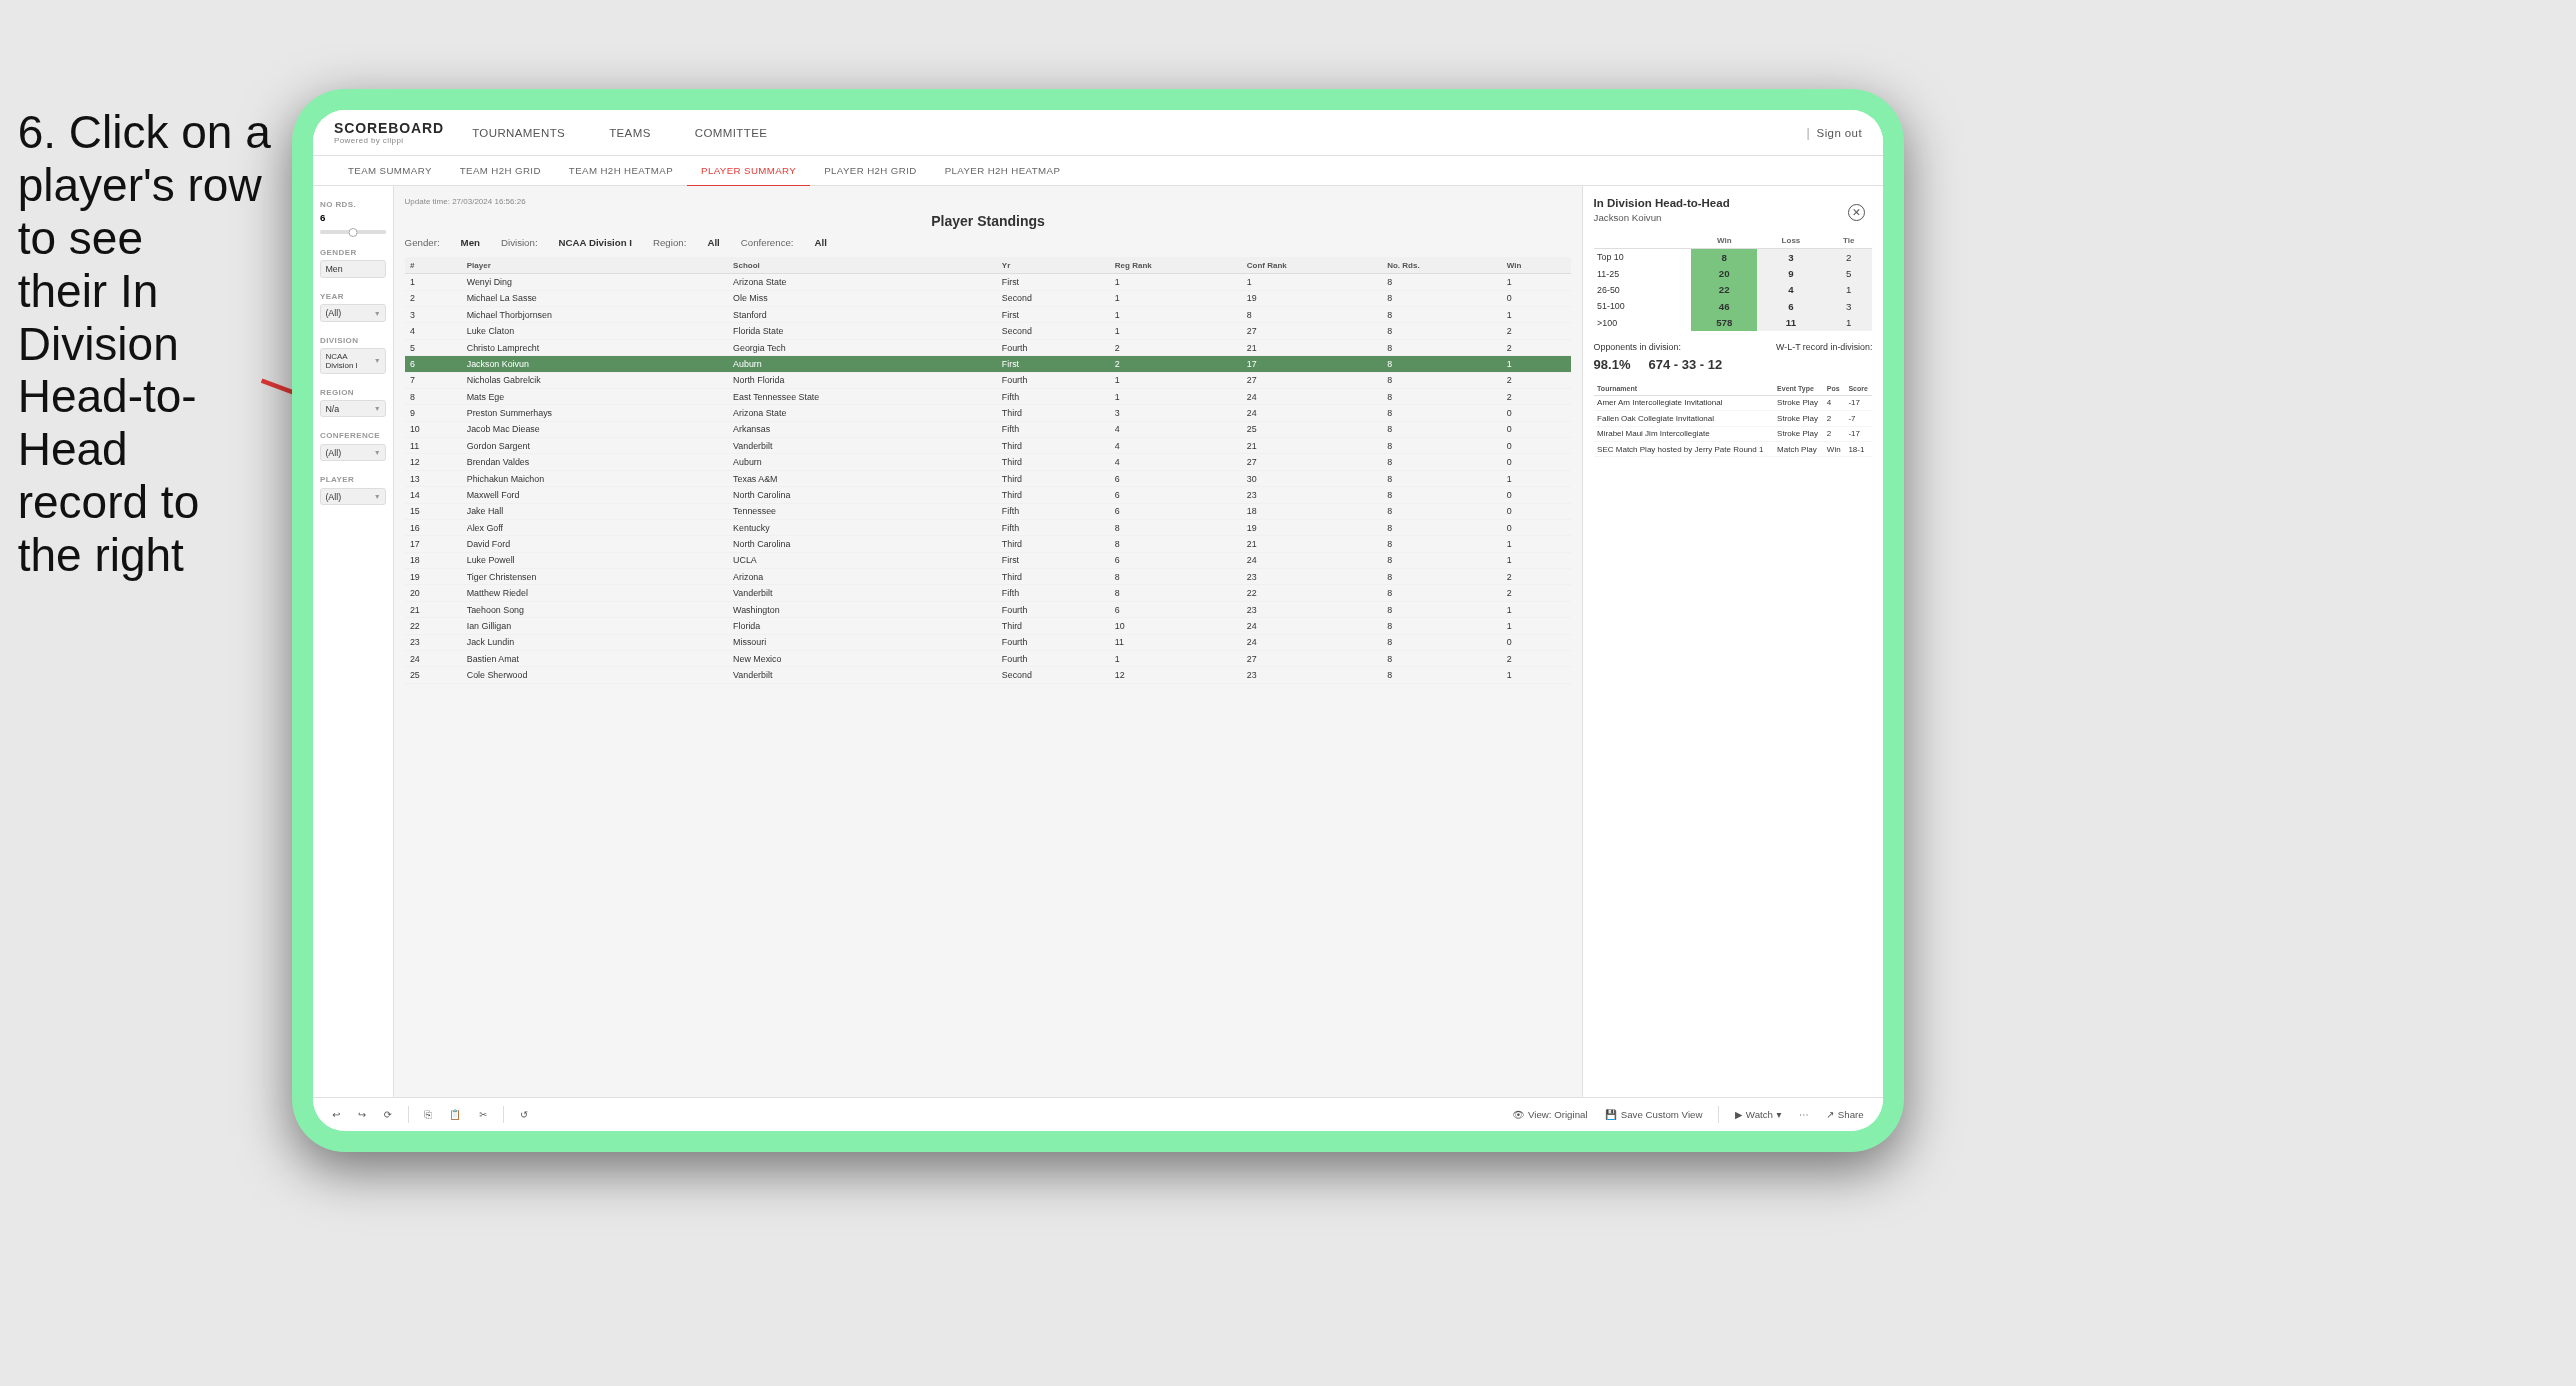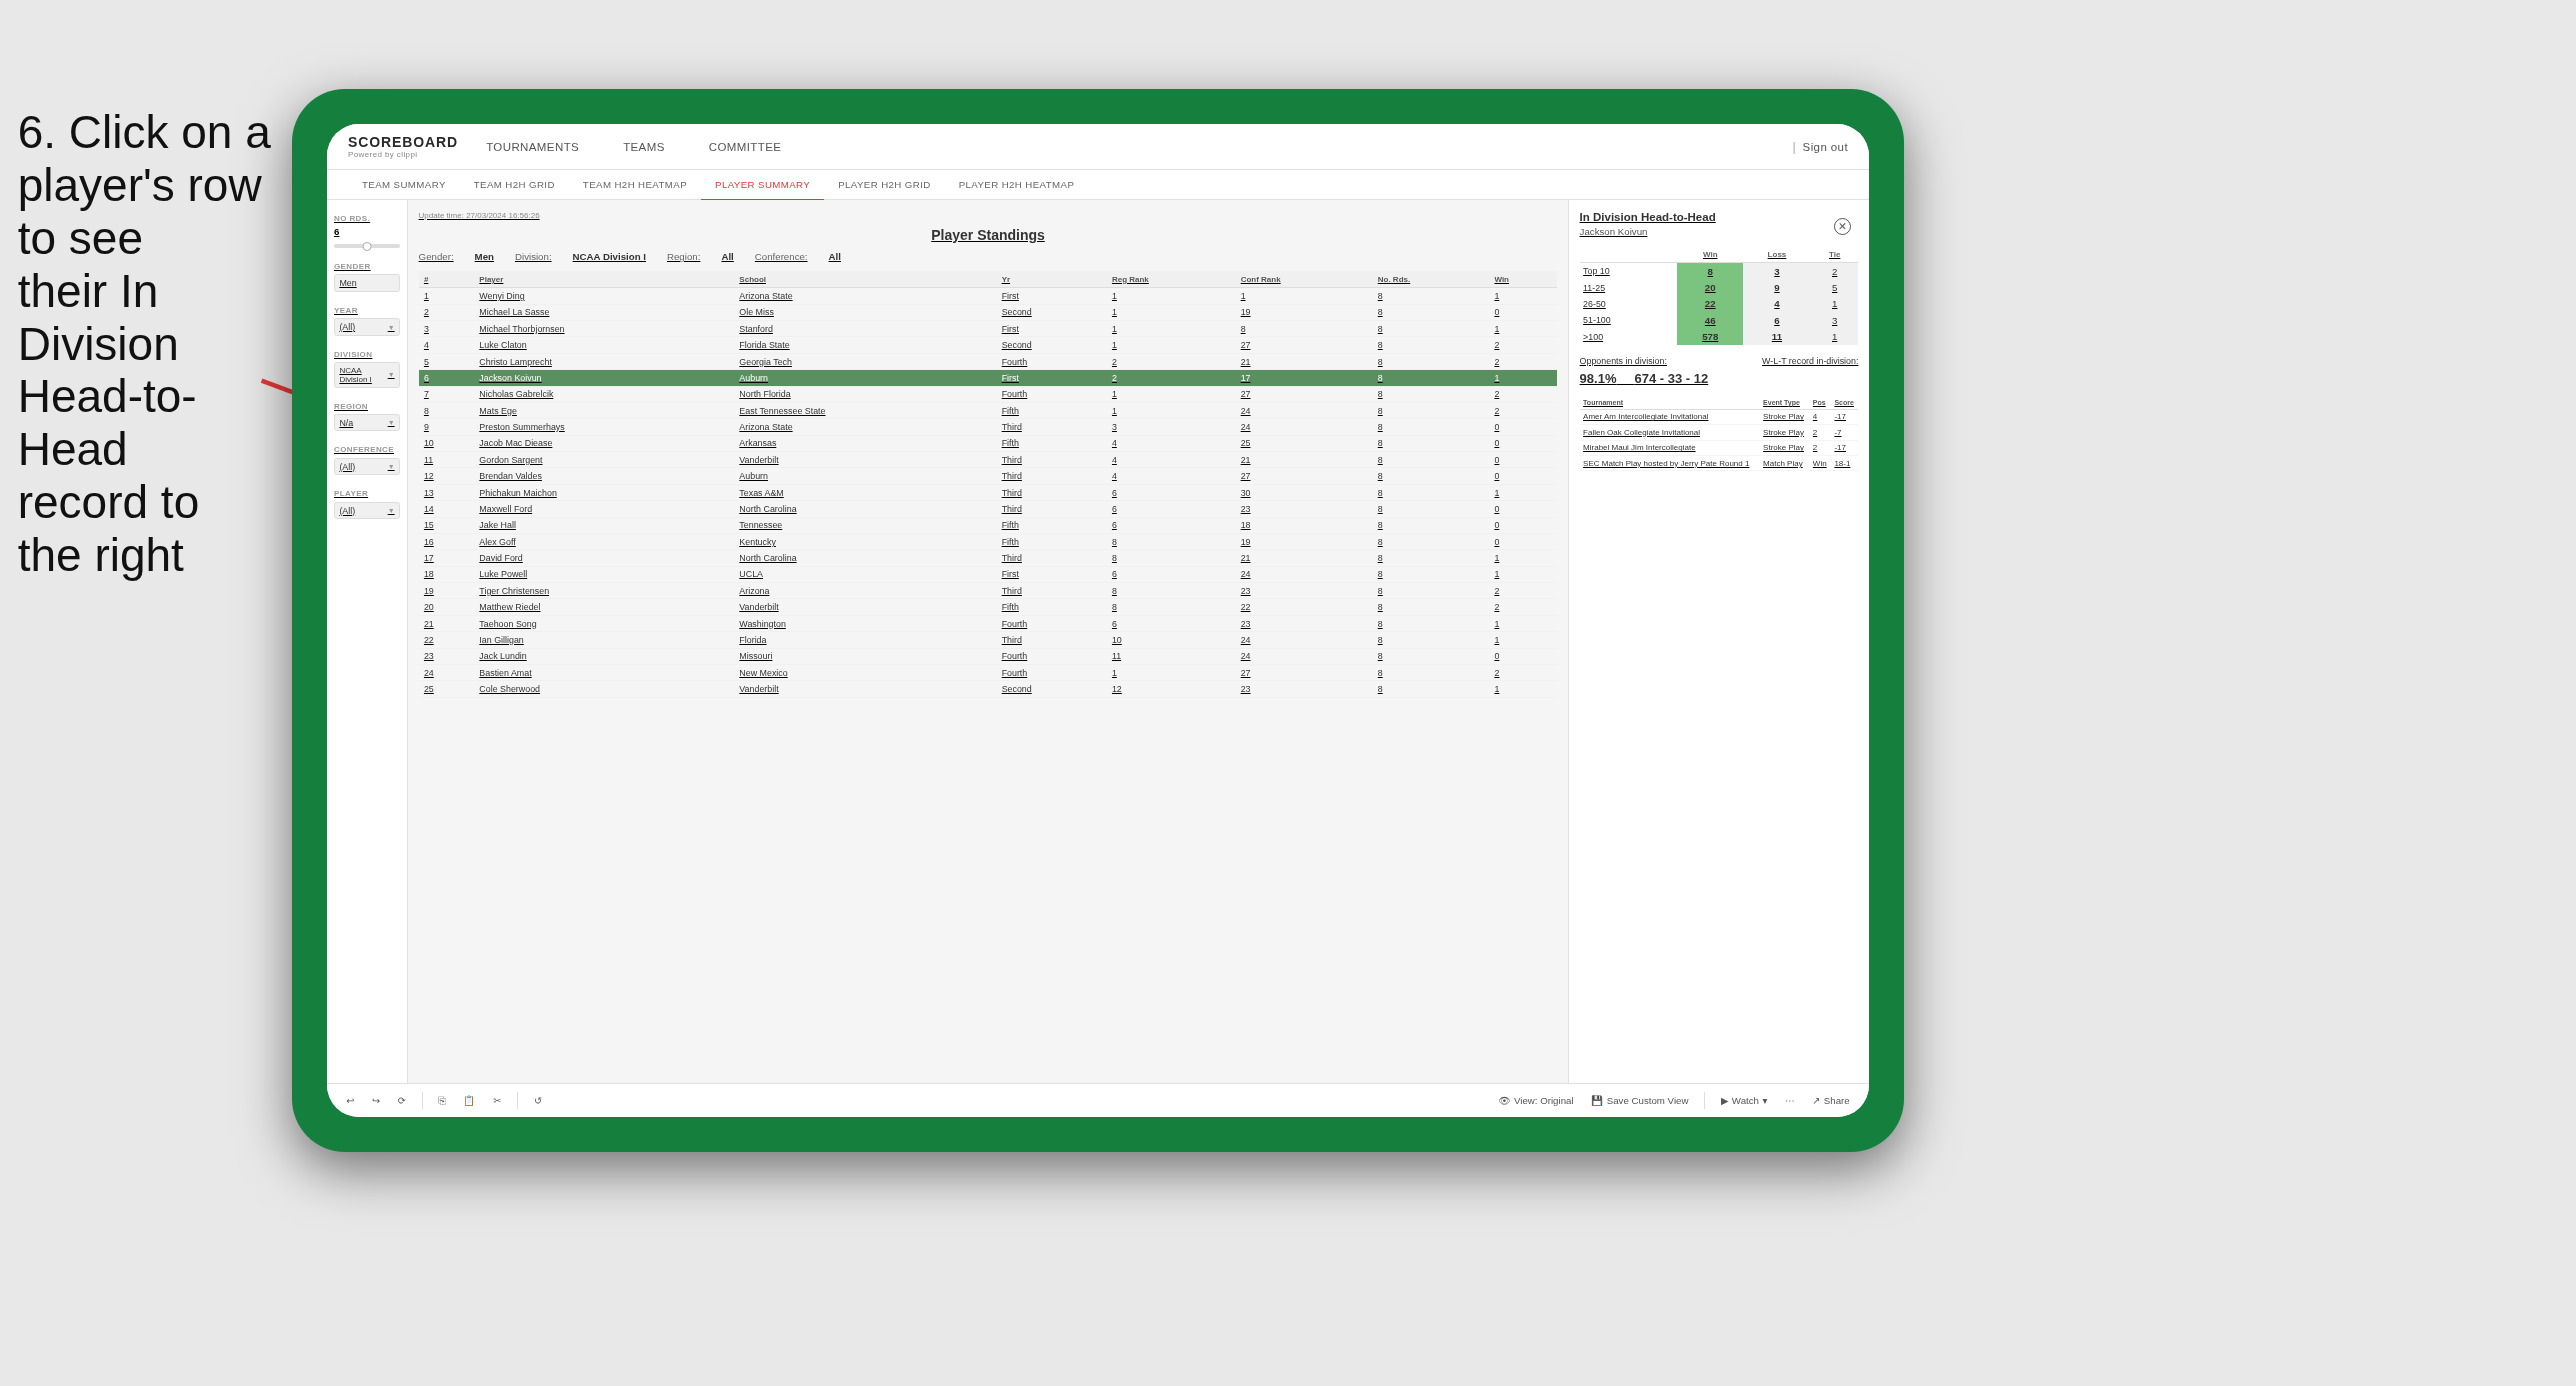--- a/index.html
+++ b/index.html
@@ -35,23 +35,23 @@
       pointer-events: none;
     }
 
     
     .tablet {
       position: absolute;
       left: 292px;
       top: 89px;
       width: 1612px;
       height: 1063px;
-      background: #15803d;
+      background: #86efac;
       border-radius: 53px;
-      padding: 35px;
+      padding: 21px;
       box-shadow: 0 17.7px 53px rgba(0,0,0,0.5);
     }
 
     .tablet-screen {
       width: 100%;
       height: 100%;
       background: #fff;
       border-radius: 32px;
       overflow: hidden;
       display: flex;
@@ -131,21 +131,20 @@
       color: #e53935;
       border-bottom: 2.7px solid #e53935;
     }
 
     
     .main-content {
       flex: 1;
       display: flex;
       overflow: hidden;
       background: #f5f5f5;
-      text-decoration: underline;
     }
 
     
     .sidebar {
       width: 81px;
       background: #fff;
       border-right: 0.9px solid #e0e0e0;
       padding: 14px 7px;
       display: flex;
       flex-direction: column;

